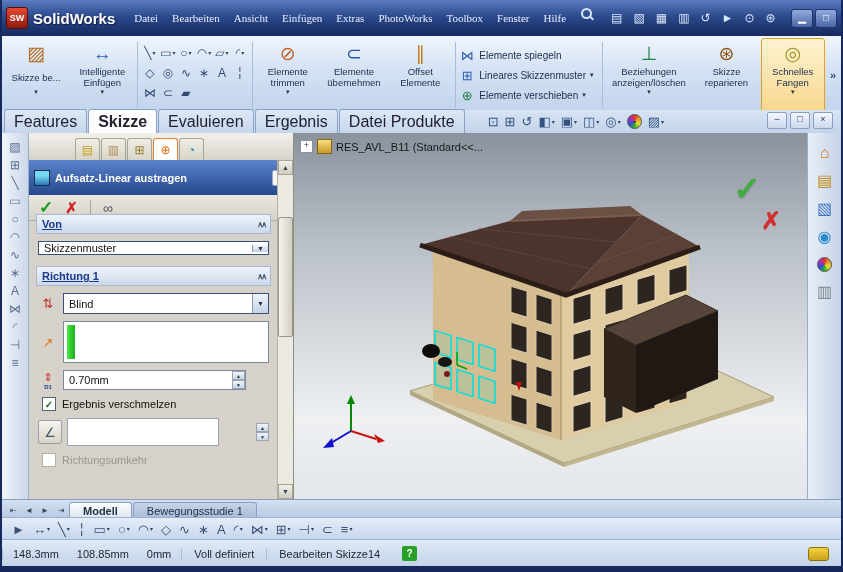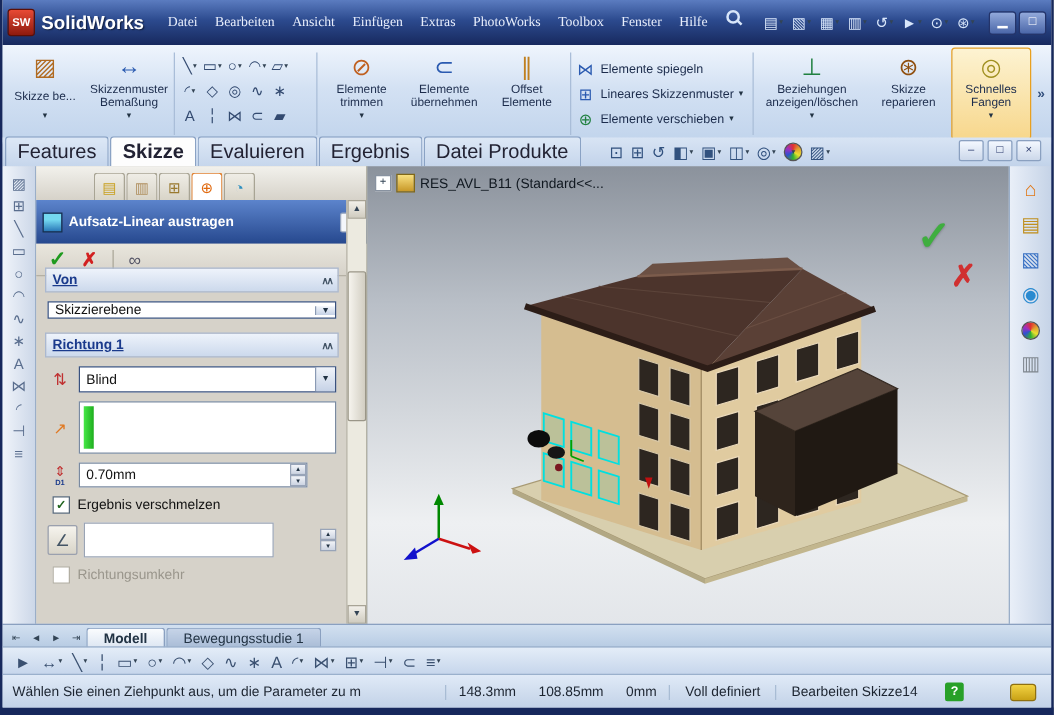--- a/index.html
+++ b/index.html
@@ -183,21 +183,21 @@
   </div>
 
   <div class="ribbon">
     <div class="rbig">
       <span class="ric" style="color:#b06a20">▨</span>
       <span class="rlbl">Skizze be...</span>
       <span class="rdd">▾</span>
     </div>
     <div class="rbig">
       <span class="ric" style="color:#2a5ab0">↔</span>
-      <span class="rlbl">Skizzenmuster Bemaßung</span>
+      <span class="rlbl">Intelligente Einfügen</span>
       <span class="rdd">▾</span>
     </div>
     <div class="rsep"></div>
     <div class="rgrid">
         <span class="ic dd" style="color: rgb(51, 74, 112);">╲</span>
         <span class="ic dd" style="color: rgb(51, 74, 112);">▭</span>
         <span class="ic dd" style="color: rgb(51, 74, 112);">○</span>
         <span class="ic dd" style="color: rgb(51, 74, 112);">◠</span>
         <span class="ic dd" style="color: rgb(51, 74, 112);">▱</span>
         <span class="ic dd" style="color: rgb(51, 74, 112);">◜</span>
@@ -320,21 +320,21 @@
       <span class="glasses">∞</span>
     </div>
     <div class="pmbody">
       <div class="grp">
         <div class="grph">
           <span class="gl">Von</span>
           <span class="chev">∧∧</span>
         </div>
         <div class="grpb">
           <div class="combo">
-            <span>Skizzierebene</span>
+            <span>Skizzenmuster</span>
             <span class="cbtn">▼</span>
           </div>
         </div>
       </div>
       <div class="grp">
         <div class="grph">
           <span class="gl">Richtung 1</span>
           <span class="chev">∧∧</span>
         </div>
         <div class="grpb">
@@ -512,21 +512,20 @@
       <span class="ic">A</span>
       <span class="ic dd">◜</span>
       <span class="ic dd">⋈</span>
       <span class="ic dd">⊞</span>
       <span class="ic dd">⊣</span>
       <span class="ic">⊂</span>
       <span class="ic dd">≡</span>
     </div>
 
   <div class="statusbar">
-    <span class="smsg">Wählen Sie einen Ziehpunkt aus, um die Parameter zu m</span>
     <span class="scoords">
       <span>148.3mm</span>
       <span>108.85mm</span>
       <span>0mm</span>
     </span>
     <span class="scell">Voll definiert</span>
     <span class="scell">Bearbeiten Skizze14</span>
     <span class="shelp">?</span>
     <span class="sspace"></span>
     <span class="stips"></span>

